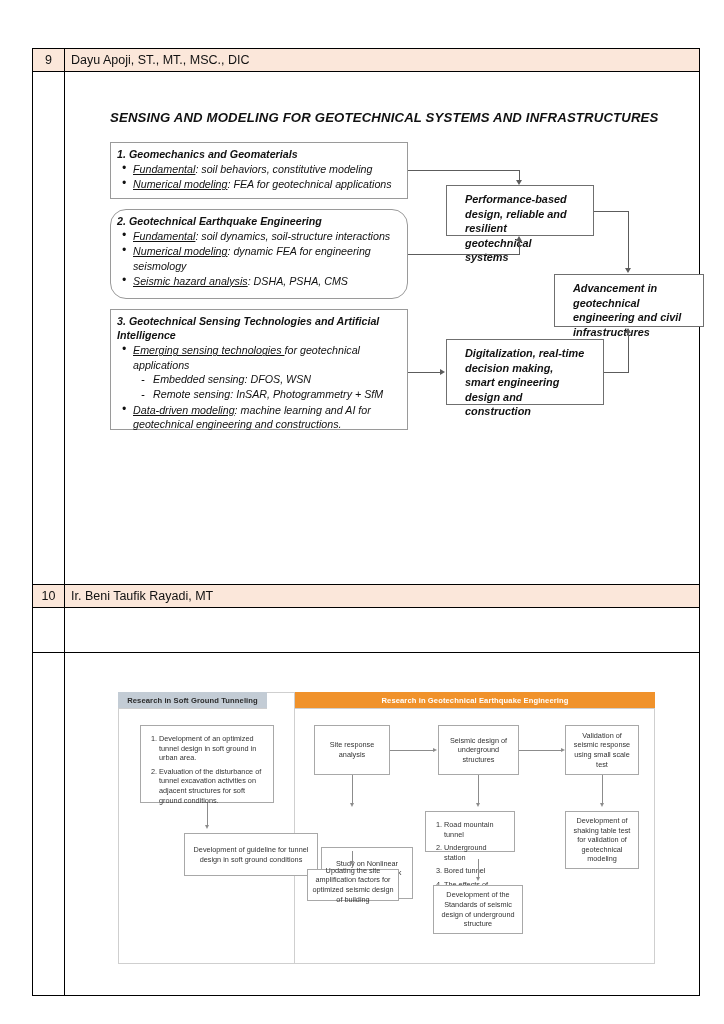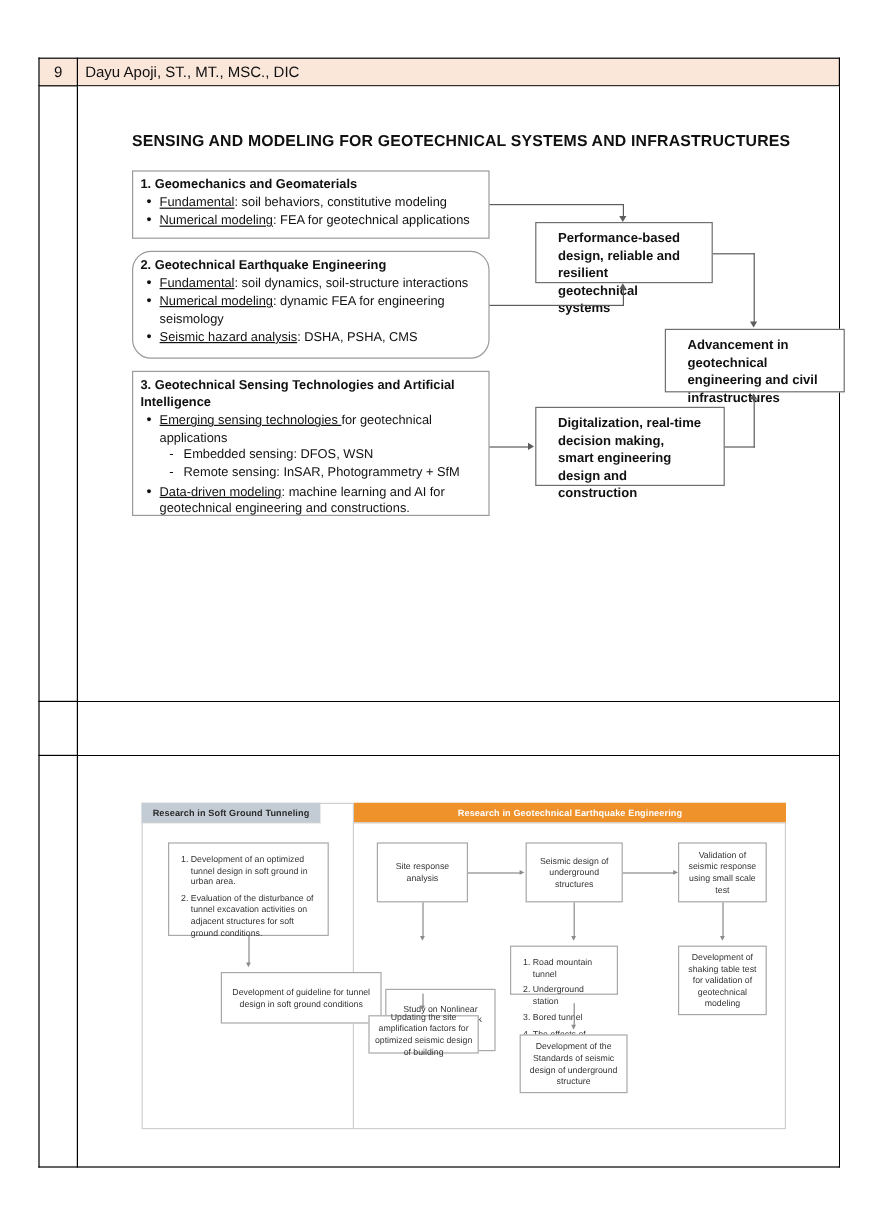--- a/index.html
+++ b/index.html
@@ -47,21 +47,21 @@
     color: #111;
     line-height: 22px;
     padding-left: 6px;
   }
 
   .row-body td { background: #ffffff; }
   .body-cell { position: relative; }
 
   
   .r9 { height: 448px; }
-  .r9-inner { position: relative; width: 100%; height: 512px; }
+  .r9-inner { position: relative; width: 100%; height: 512px; font-style: italic; }
 
   .r9-title {
     position: absolute;
     left: 45px;
     top: 38px;
     font-size: 13.2px;
     font-weight: bold;
     letter-spacing: 0.15px;
     color: #111;
     white-space: nowrap;
@@ -323,20 +323,24 @@
             <div class="arrow-d" style="left:560px; top:196px;"></div>
 
             <div class="ln lnh" style="left:539px; top:300px; width:25px;"></div>
             <div class="ln lnv" style="left:563px; top:261px; height:40px;"></div>
             <div class="arrow-u" style="left:560px; top:256px;"></div>
 
           </div>
         </td>
       </tr>
 
+      <tr class="row-head">
+        <td class="num">10</td>
+        <td class="name">Ir. Beni Taufik Rayadi, MT</td>
+      </tr>
 
       <tr class="row-body">
         <td></td>
         <td class="body-cell r10"></td>
       </tr>
 
 
       <tr class="row-body">
         <td></td>
         <td class="body-cell r11">

